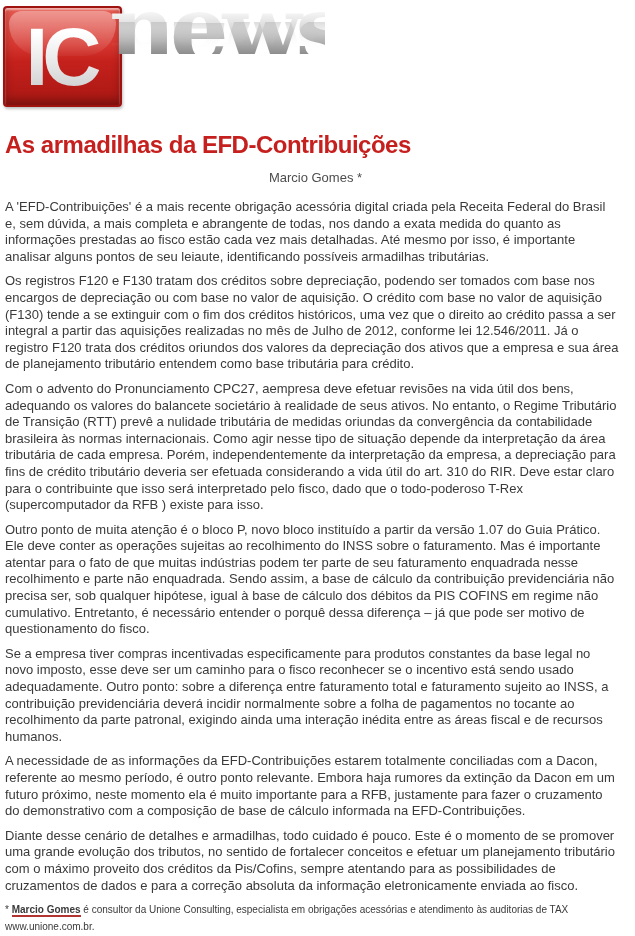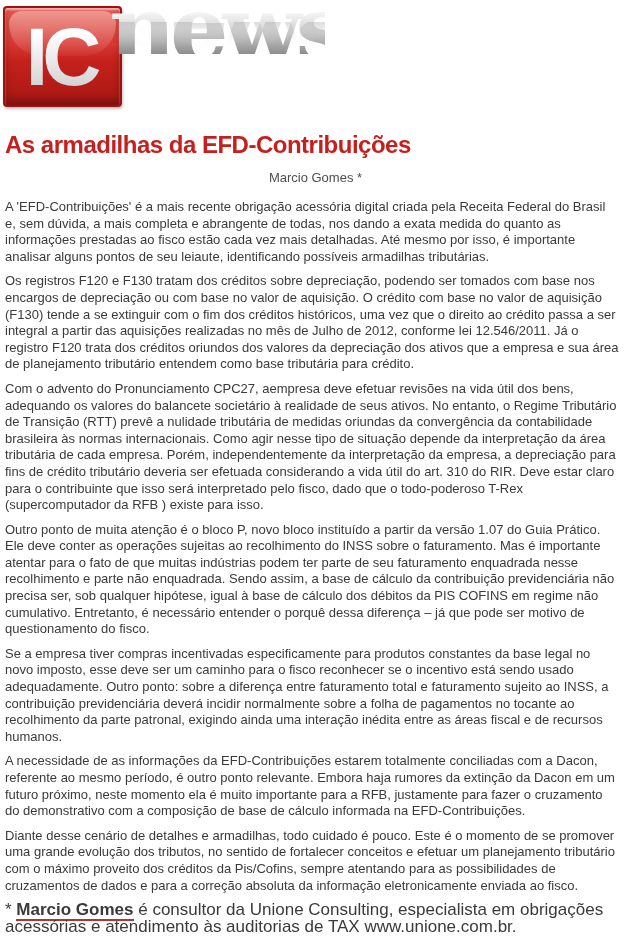--- a/index.html
+++ b/index.html
@@ -74,21 +74,21 @@
   }
   .byline{
     margin:11px 0 14px 0;
     font-size:13px;color:var(--byline-gray);
     text-align:center;
   }
   .article-body p{
     font-size:13px;line-height:16.6px;
     margin:0 7px 8px 0;
   }
-  .footer-note{font-size:17px;line-height:16.6px;margin-top:4px;}
+  .footer-note{font-size:10px;line-height:16.6px;margin-top:4px;}
   .footer-author{
     font-weight:bold;
     border-bottom:2px solid var(--underline-red);
     padding-bottom:0px;
   }
 </style>
 </head>
 <body>
 
 <header class="logo">

